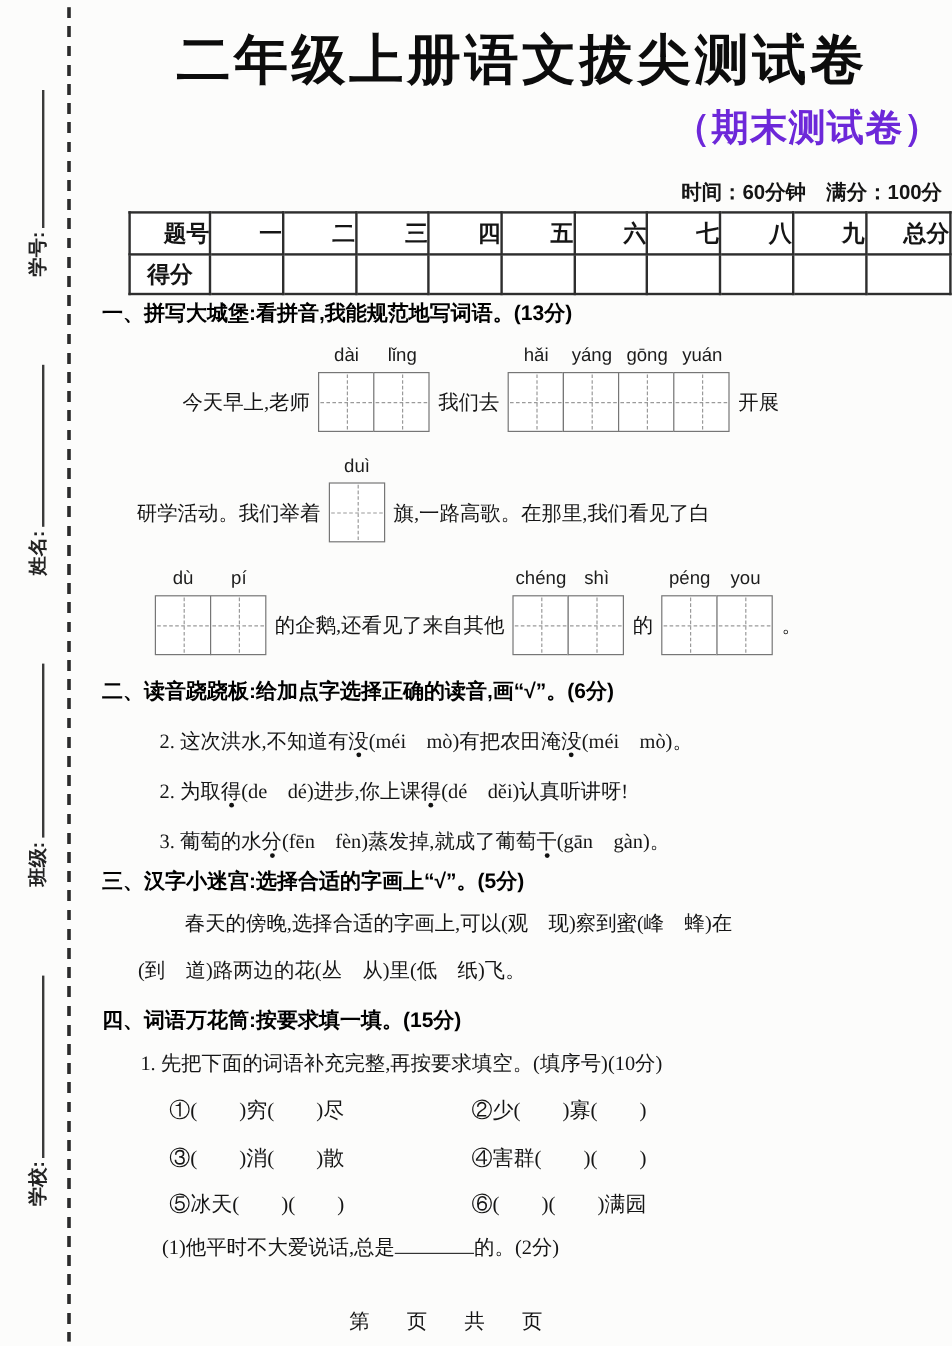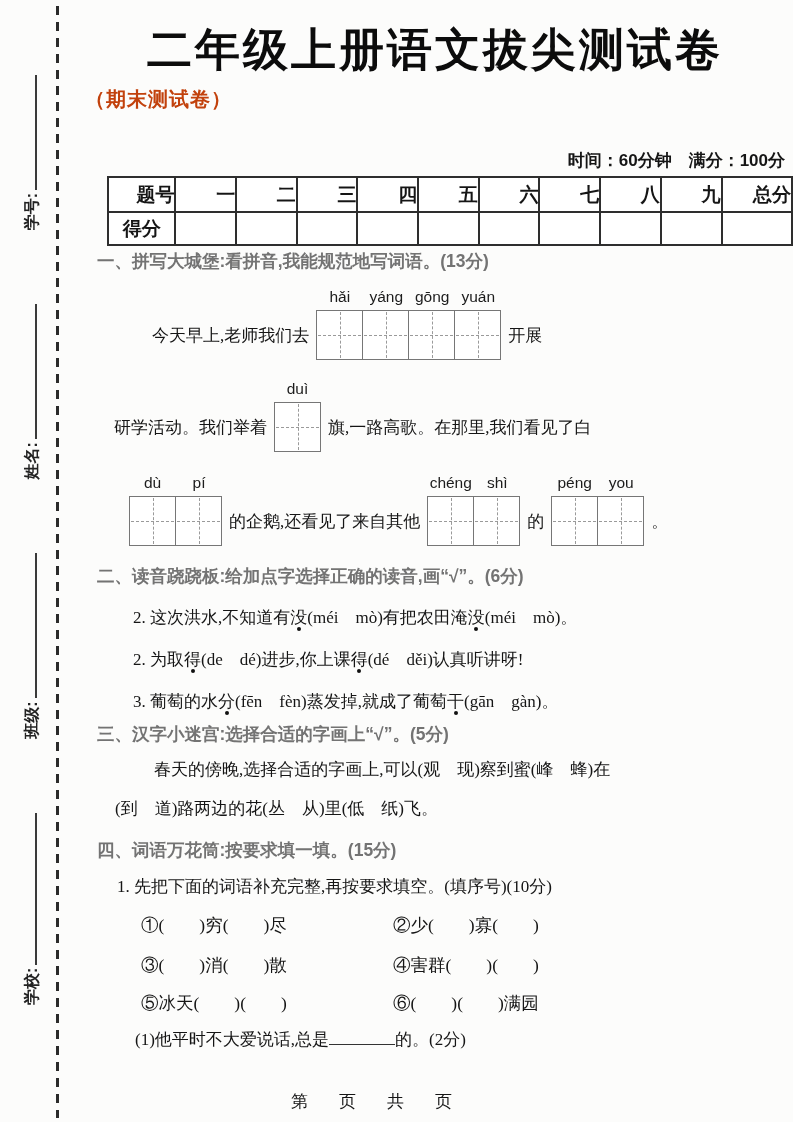--- a/index.html
+++ b/index.html
@@ -26,38 +26,38 @@
     font-family:"Liberation Sans", sans-serif; font-weight:bold; font-size:16px; color:#222; }
   .sb-line { display:inline-block; border-bottom:2px solid #3a3a3a; height:0.8em; margin-left:3px; }
 
   
   .title {
     left:85px; top:20px; width:700px; text-align:center;
     font-family:"Liberation Sans", sans-serif; font-weight:bold;
     font-size:45px; letter-spacing:3px; color:#0c0c0c;
   }
   .subtitle {
-    left:85px; top:86px; width:700px; text-align:left;
+    left:85px; top:86px; width:700px; text-align:right;
     font-family:"Liberation Sans", sans-serif; font-weight:bold;
-    font-size:20px; letter-spacing:1px; color:#c2410c;
+    font-size:31px; letter-spacing:1px; color:#6d28d9;
   }
   .meta {
     left:85px; top:149px; width:700px; text-align:right;
     font-family:"Liberation Sans", sans-serif; font-weight:bold; font-size:17px;
   }
 
   
   table.score { position:absolute; left:107px; top:176px; border-collapse:collapse;
     table-layout:fixed; font-family:"Liberation Sans", sans-serif; font-weight:bold; font-size:19px; }
   table.score td { border:2px solid #2e2e2e; text-align:center; padding:0; background:#fff; }
   table.score tr.hd td { height:33px;text-align:right; }
   table.score tr.sc td { height:31px; }
 
   
-  .sec-head { font-family:"Liberation Sans", sans-serif; font-weight:bold; font-size:17.5px; color:#737373;margin-left:12px; }
+  .sec-head { font-family:"Liberation Sans", sans-serif; font-weight:bold; font-size:17.5px; color:#000000; }
   .bodyline { font-size:17px; }
 
   
   .pline { display:flex; align-items:center; height:50px; font-size:17px; }
   .wgrid { display:inline-flex; margin:0 7px; }
   .gcol { position:relative; display:inline-block; }
   .pin { position:absolute; top:-22px; left:0; right:0; text-align:center;
     font-family:"Liberation Sans", sans-serif; font-size:15.5px; color:#1c1c1c; }
   .gcell { display:block; width:47px; height:50px; border:1px solid #767676;
     margin-left:-1px; position:relative; background:#fff; box-sizing:border-box; }
@@ -135,20 +135,30 @@
     <td></td>
     <td></td>
   </tr>
 </tbody>
   </table>
 
 <div class="abs sec-head" style="left:85px; top:249px">一、拼写大城堡:看拼音,我能规范地写词语。(13分)</div>
 
 <div class="abs pline" style="left:152px; top:310px">
   <span>今天早上,老师</span>
+  <span class="wgrid">
+      <span class="gcol">
+        <span class="pin">dài</span>
+        <span class="gcell"></span>
+      </span>
+      <span class="gcol">
+        <span class="pin">lǐng</span>
+        <span class="gcell"></span>
+      </span>
+    </span>
   <span>我们去</span>
   <span class="wgrid">
       <span class="gcol">
         <span class="pin">hǎi</span>
         <span class="gcell"></span>
       </span>
       <span class="gcol">
         <span class="pin">yáng</span>
         <span class="gcell"></span>
       </span>

